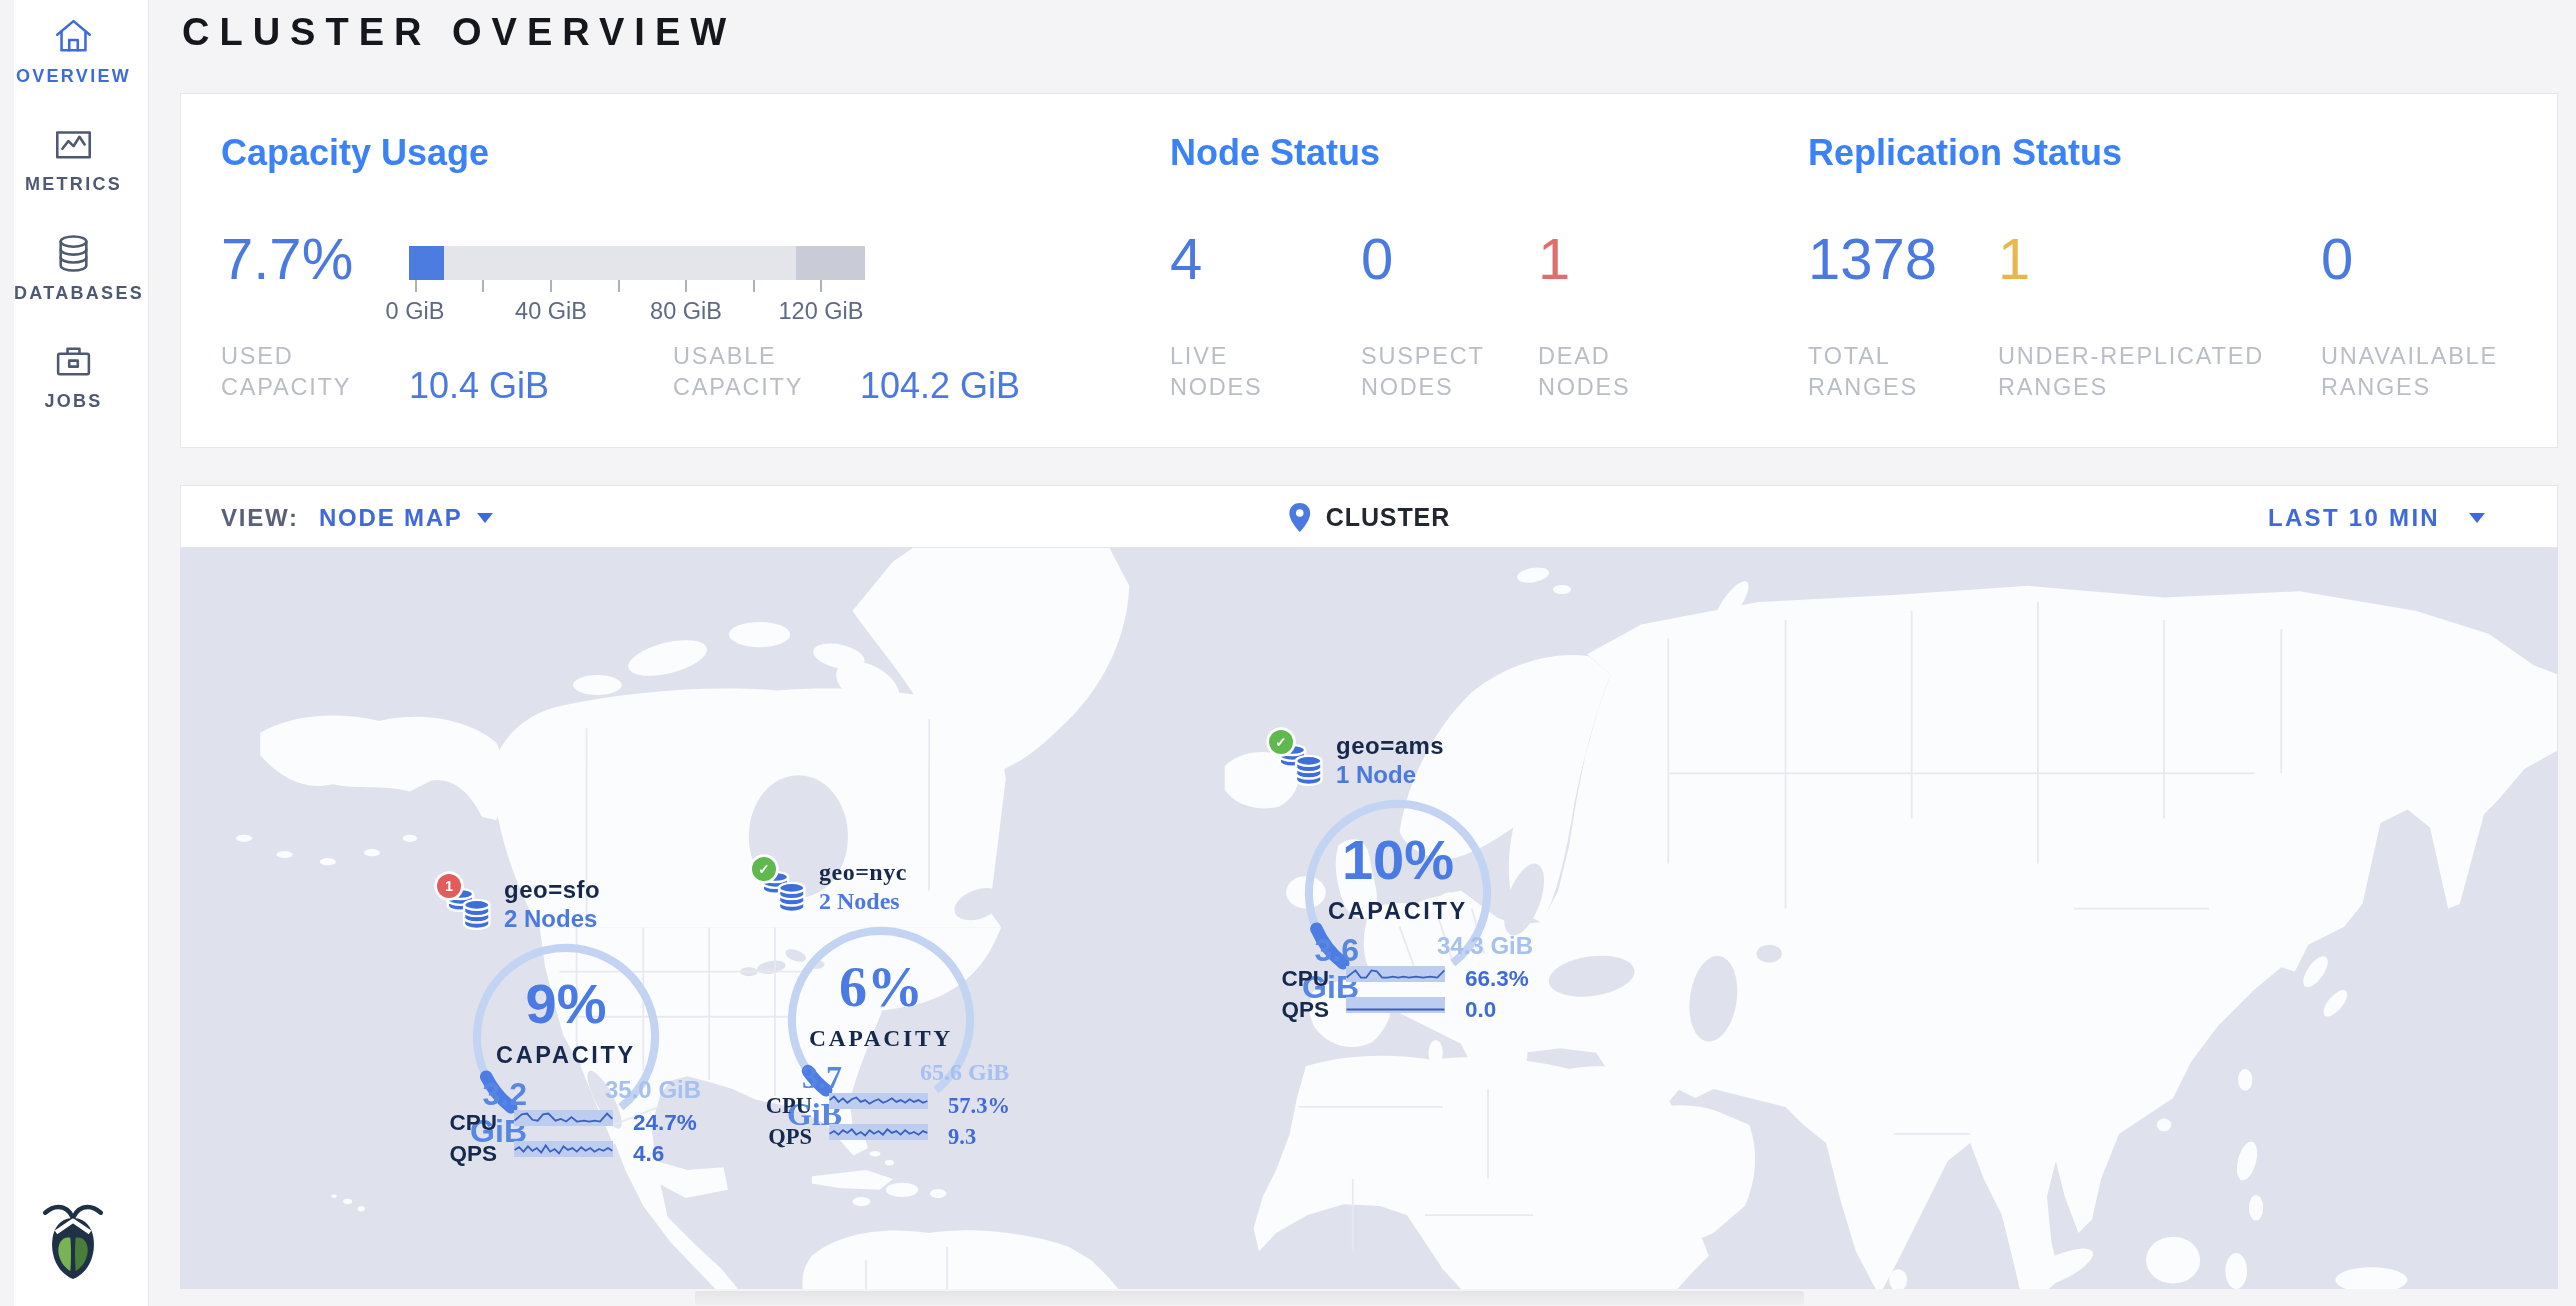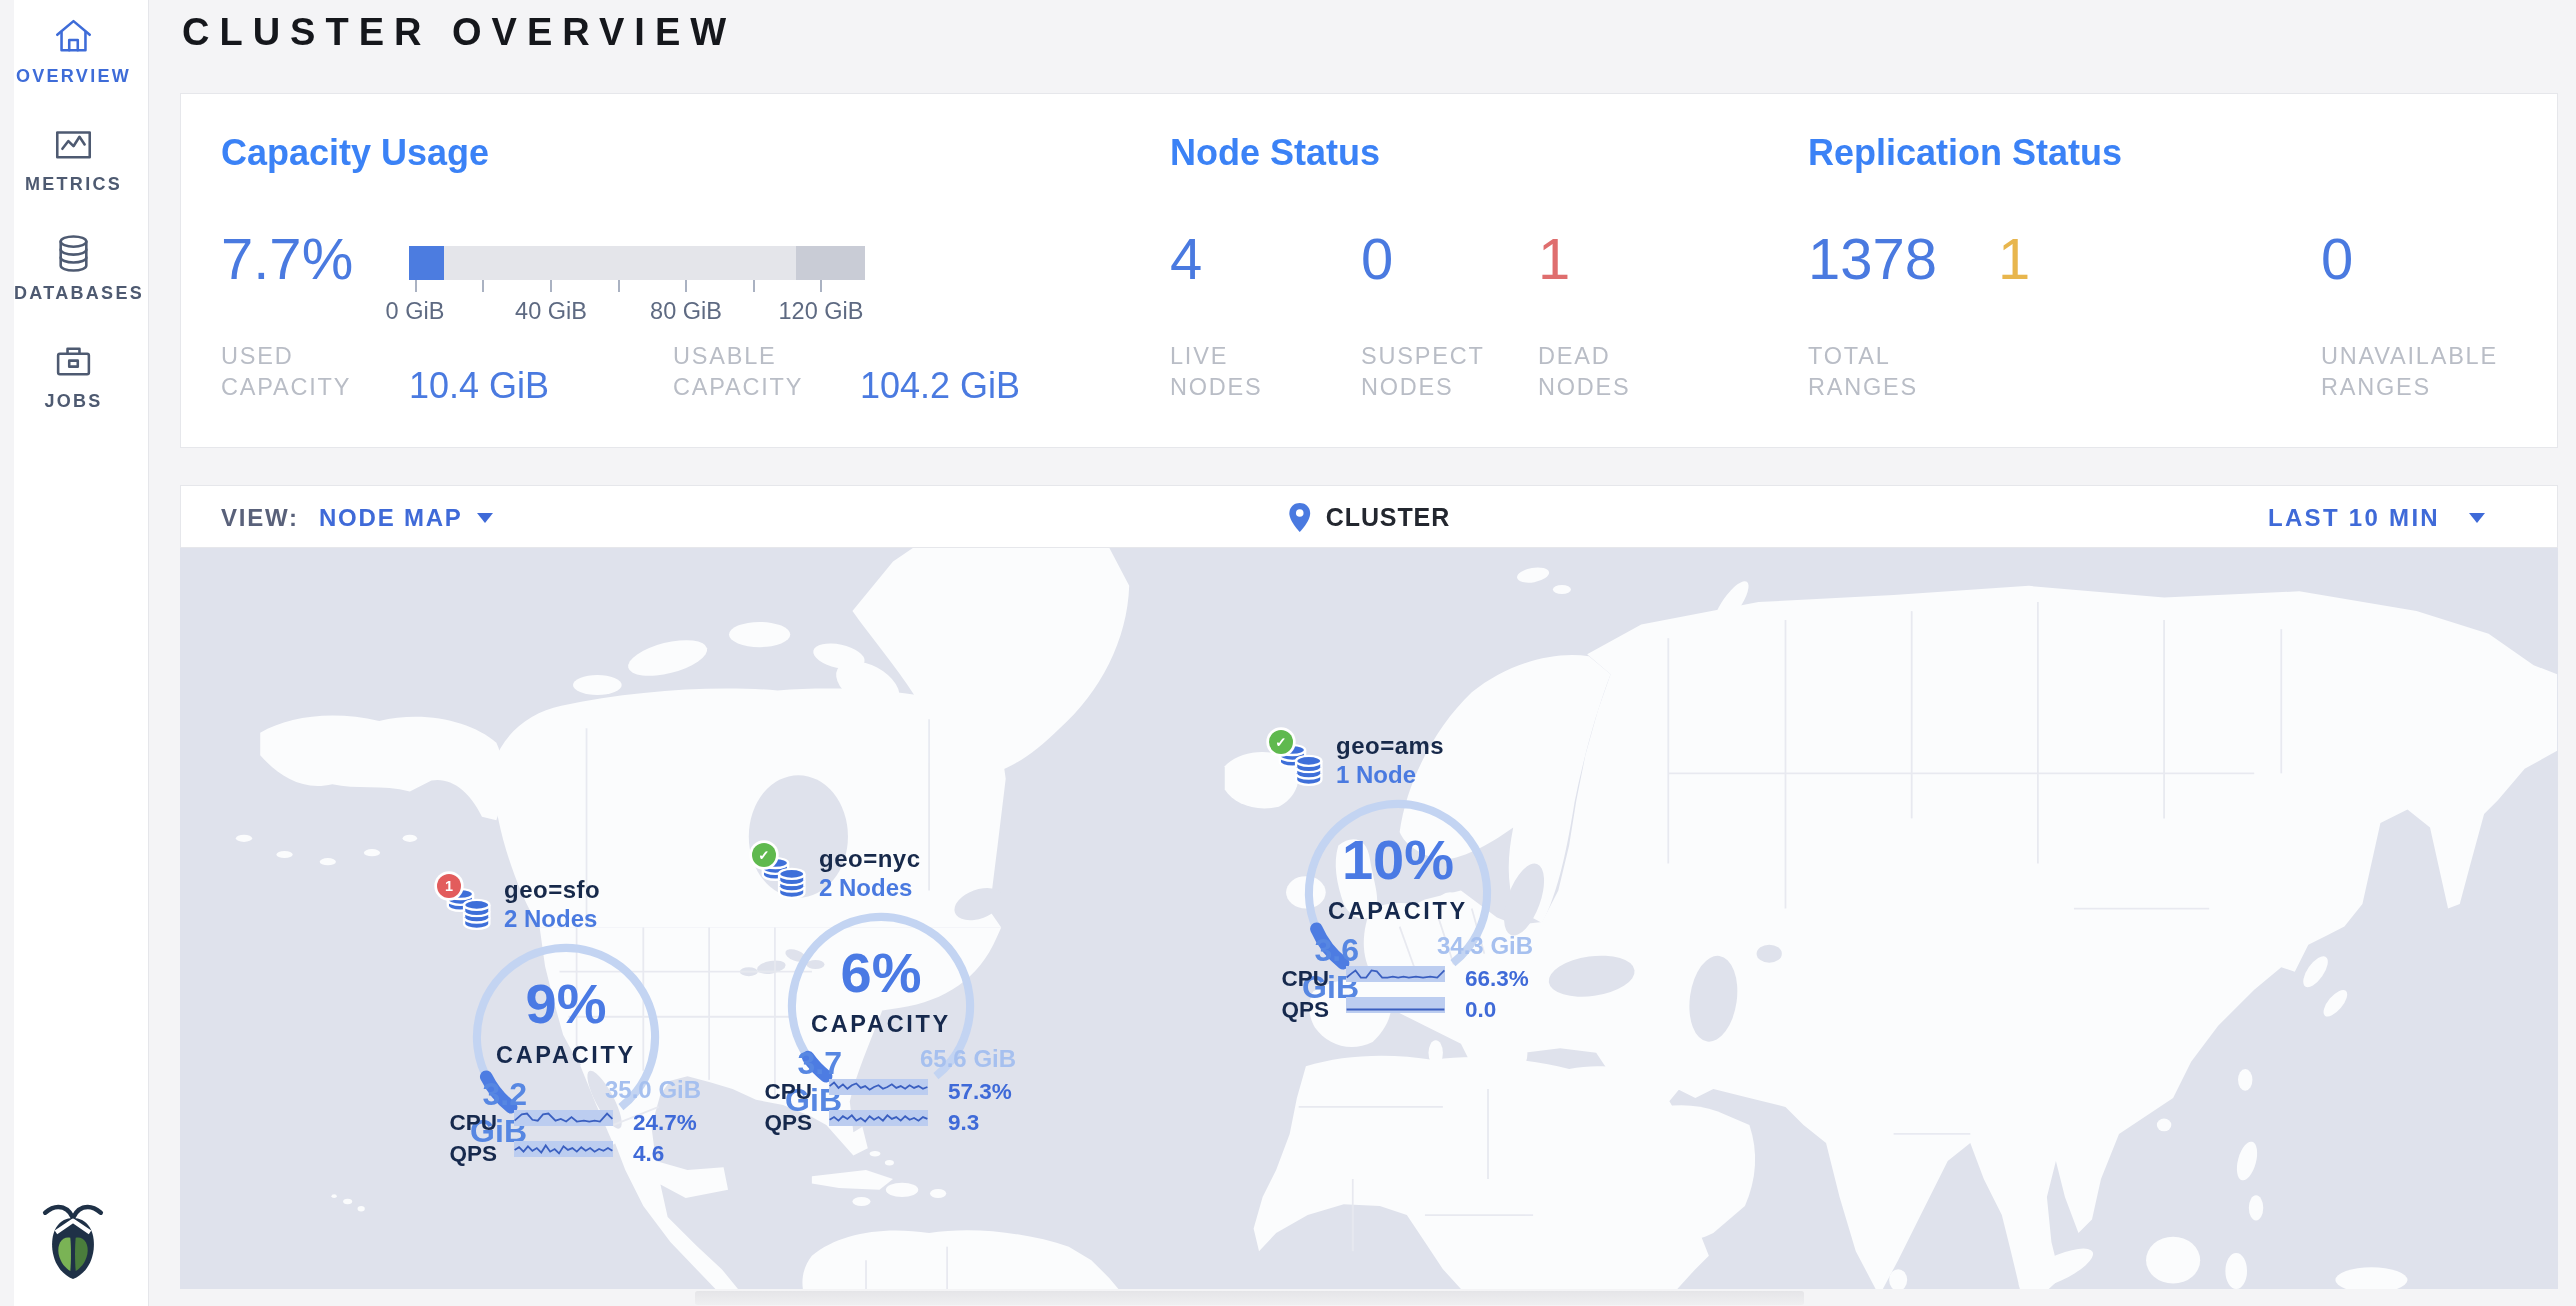--- a/index.html
+++ b/index.html
@@ -77,21 +77,21 @@
   .loc-used{position:absolute;left:0;top:202px;width:90px;text-align:right;
     font-size:32px;font-weight:600;color:#5787e2;}
   .loc-usable{position:absolute;left:168px;top:202px;width:117px;
     font-size:24px;font-weight:600;color:#a6c0ef;}
   .mrow-label{position:absolute;left:0;width:60px;text-align:right;
     font-size:22.5px;font-weight:700;color:#16294d;}
   .mrow-spark{position:absolute;left:77px;width:99px;height:16px;background:#bccdf0;}
   .mrow-spark svg{display:block;}
   .mrow-val{position:absolute;left:196px;font-size:22.5px;font-weight:700;color:#3f6ad8;}
   .r-cpu{top:236px;} .r-qps{top:267px;}
-  #loc-sfo{left:257px;top:326px;} #loc-nyc{left:572px;top:295px;} #loc-ams{left:1089px;top:182px;}
+  #loc-sfo{left:257px;top:326px;} #loc-nyc{left:572px;top:309px;font-family:Liberation Serif, serif;} #loc-ams{left:1089px;top:182px;}
 </style>
 </head>
 <body>
 
 <div id="sidebar">
   <div class="side-item active" style="top:16px">
     <svg class="icn" viewBox="0 0 48 48" fill="none" stroke="currentColor" stroke-width="3" stroke-linecap="round" stroke-linejoin="round">
       <path d="M5 22 L24 6 L43 22"></path>
         <path d="M10 19 V40 H38 V19"></path>
         <path d="M19 40 V28 H29 V40"></path>
@@ -164,20 +164,21 @@
   <div class="bignum red" style="left:1357px">1</div>
   <div class="capt" style="left:989px;width:153px">LIVE NODES</div>
   <div class="capt" style="left:1180px;width:153px">SUSPECT NODES</div>
   <div class="capt" style="left:1357px;width:153px">DEAD NODES</div>
 
   <div class="sec-title" style="left:1627px">Replication Status</div>
   <div class="bignum" style="left:1627px">1378</div>
   <div class="bignum amber" style="left:1817px">1</div>
   <div class="bignum" style="left:2140px">0</div>
   <div class="capt" style="left:1627px;width:144px">TOTAL RANGES</div>
+  <div class="capt" style="left:1817px;width:280px">UNDER-REPLICATED RANGES</div>
   <div class="capt" style="left:2140px;width:216px">UNAVAILABLE RANGES</div>
 </div>
 
 <div id="view-bar">
   <div id="view-left">
     <span id="view-label">VIEW:</span>
     <span id="view-value">
       <span>NODE MAP</span>
       <span class="caret"></span>
     </span>

